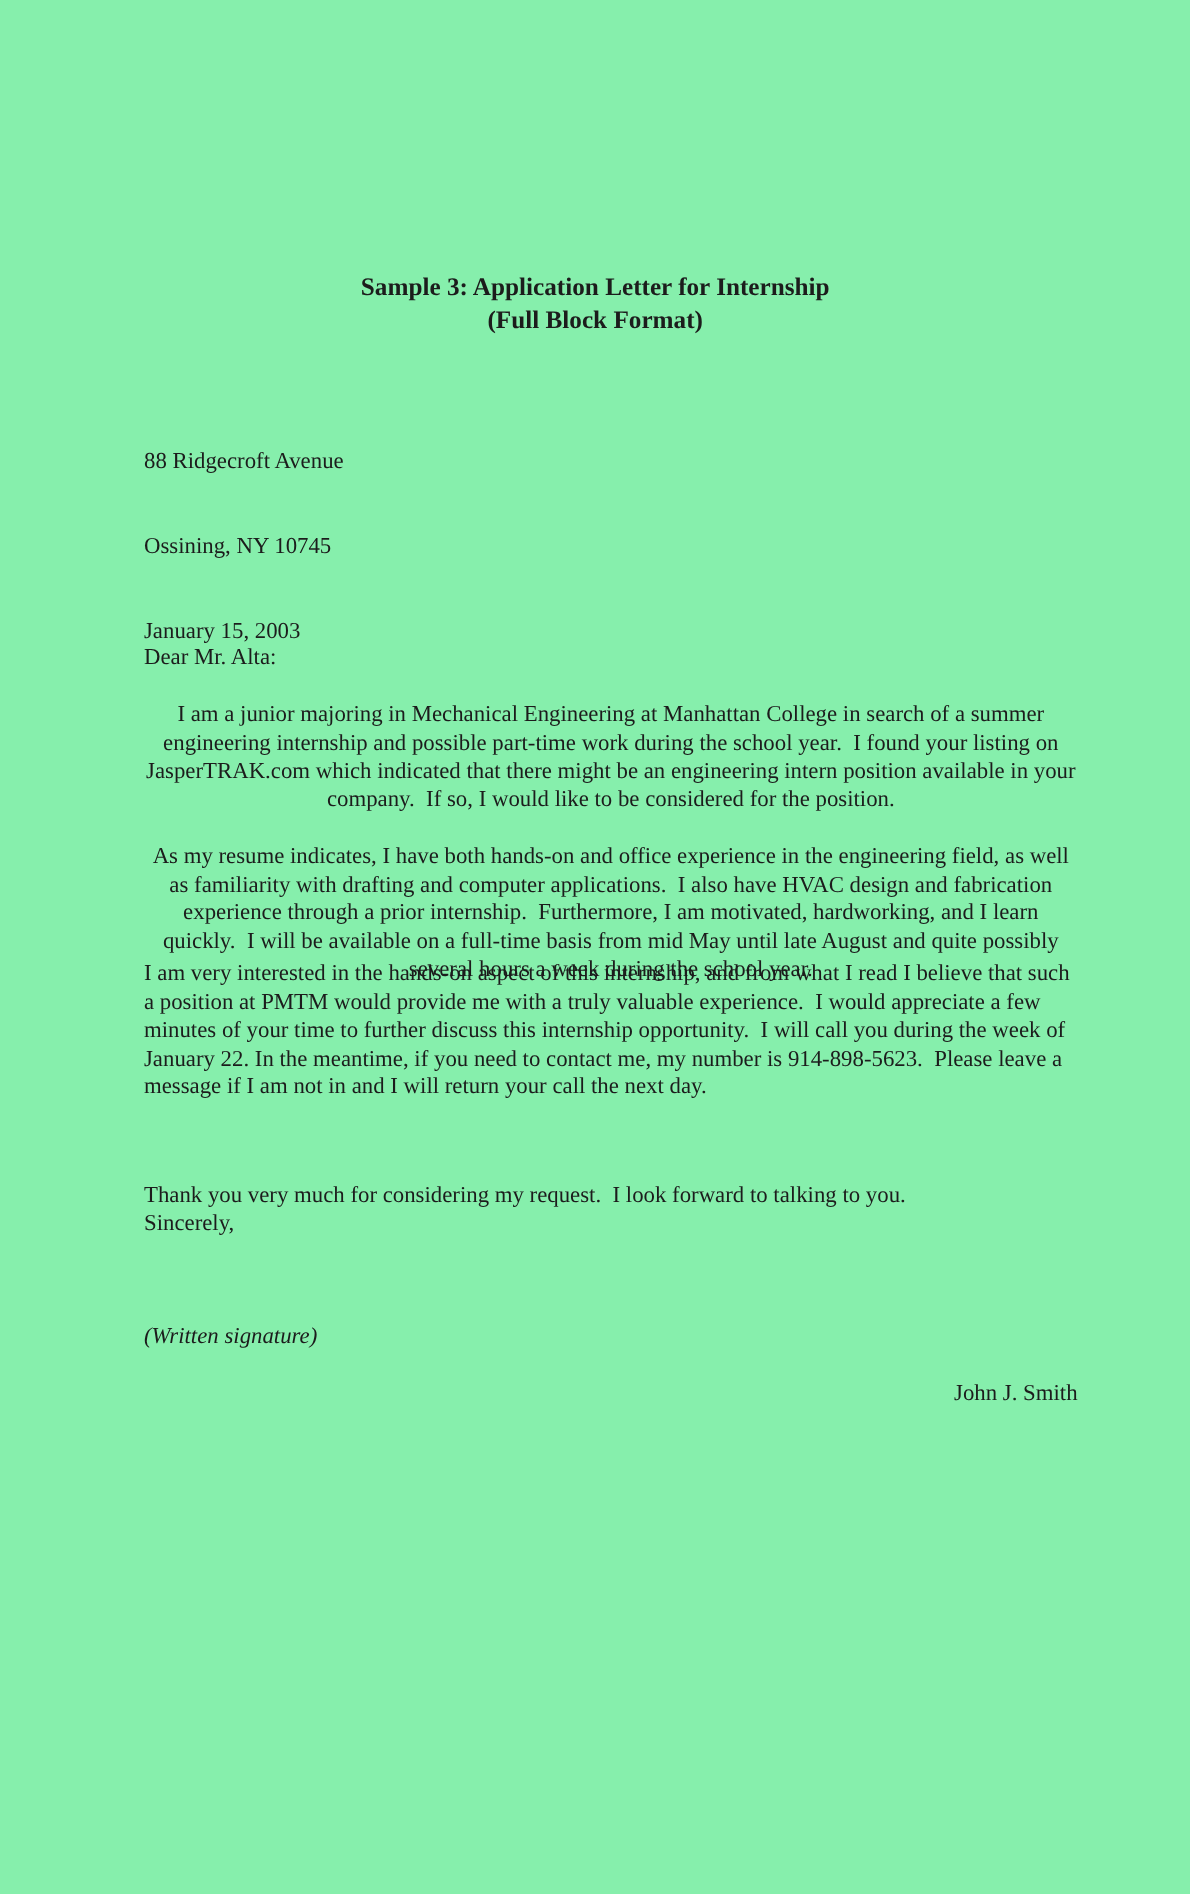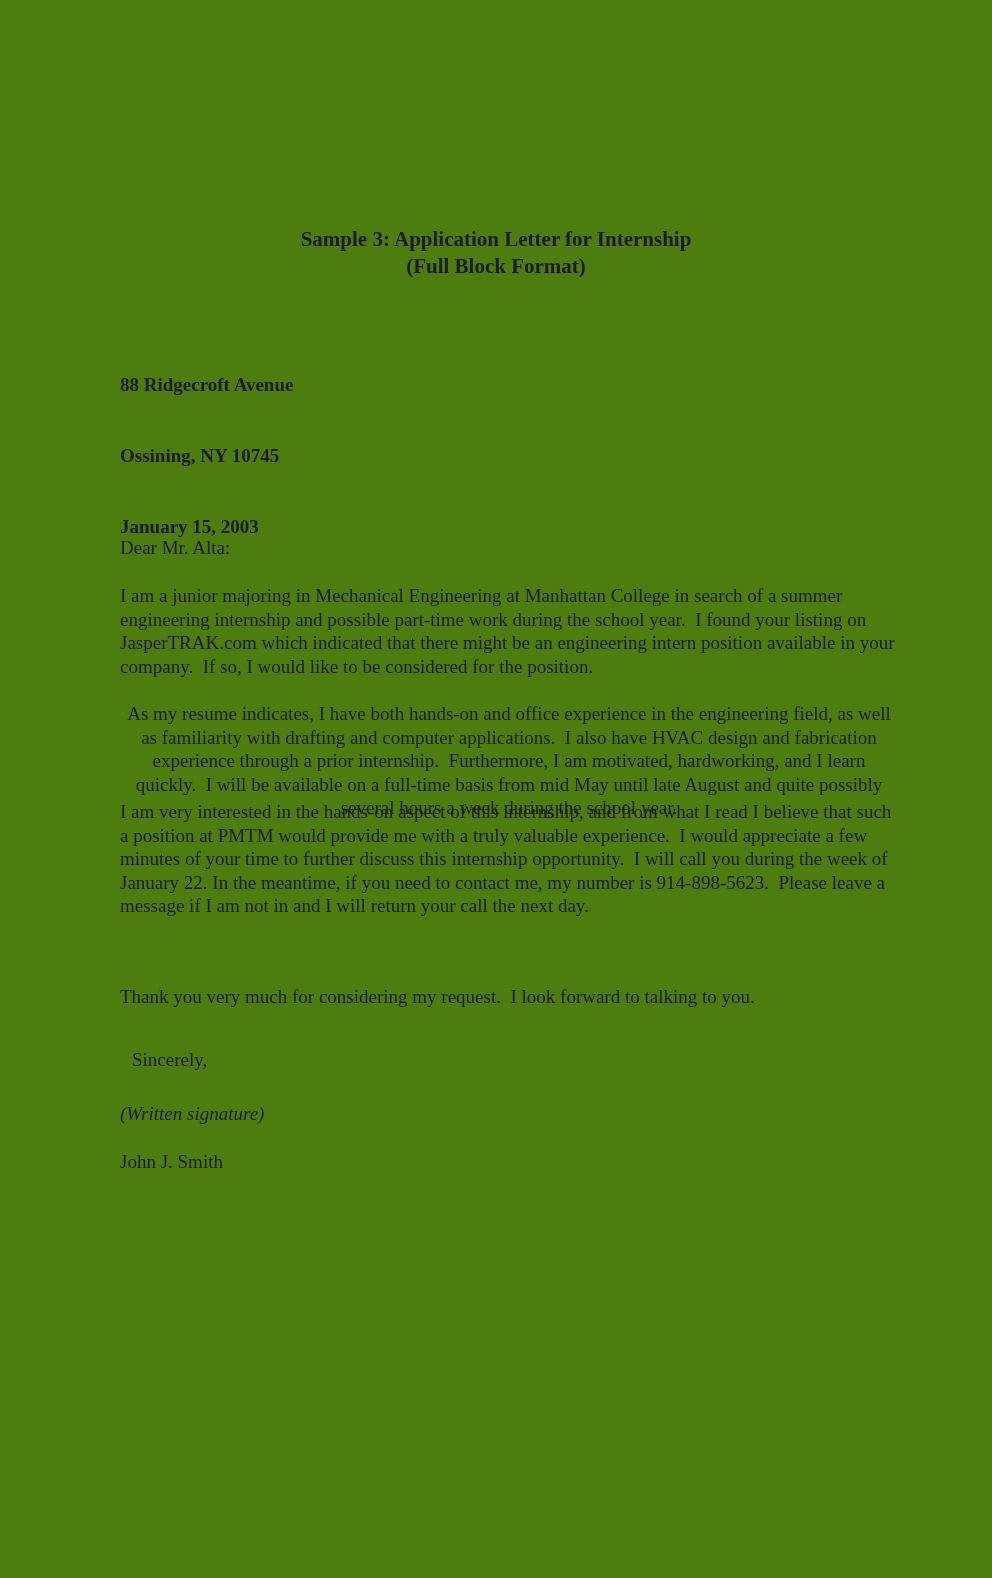--- a/index.html
+++ b/index.html
@@ -4,21 +4,21 @@
 <style>
   html, body {
     margin: 0;
     padding: 0;
     background: #e6e6e6;
   }
   .page {
     position: relative;
     width: 992px;
     height: 1578px;
-    background: #4d7c0f;
+    background: #86efac;
     font-family: "Liberation Serif", "DejaVu Serif", serif;
     color: #1c1c1c;
     overflow: hidden;
   }
   .header {
     position: absolute;
     top: 226px;
     left: 0;
     width: 992px;
     text-align: center;
@@ -27,30 +27,30 @@
     line-height: 27px;
   }
   .block {
     position: absolute;
     left: 120px;
     width: 778px;
     font-size: 19px;
     line-height: 23.6px;
     white-space: pre-wrap;
   }
-  .sender        { top: 326px; font-weight: bold; }
+  .sender        { top: 326px; }
   .recipient     { top: 419px; }
   .salutation    { top: 536px; }
-  .para1         { top: 584px; }
+  .para1         { top: 584px; text-align: center; }
   .para2         { top: 702px; text-align: center; }
   .para3         { top: 800px; }
   .para4         { top: 985px; }
-  .sincerely     { top: 1048px; margin-left: 12px; }
+  .sincerely     { top: 1008px; }
   .written-sig   { top: 1102px; font-style: italic; }
-  .signed-name   { top: 1150px; }
+  .signed-name   { top: 1150px; text-align: right; }
   sup {
     font-size: 12px;
     line-height: 0;
     vertical-align: super;
   }
 </style>
 </head>
 <body>
 
 <div class="page">

